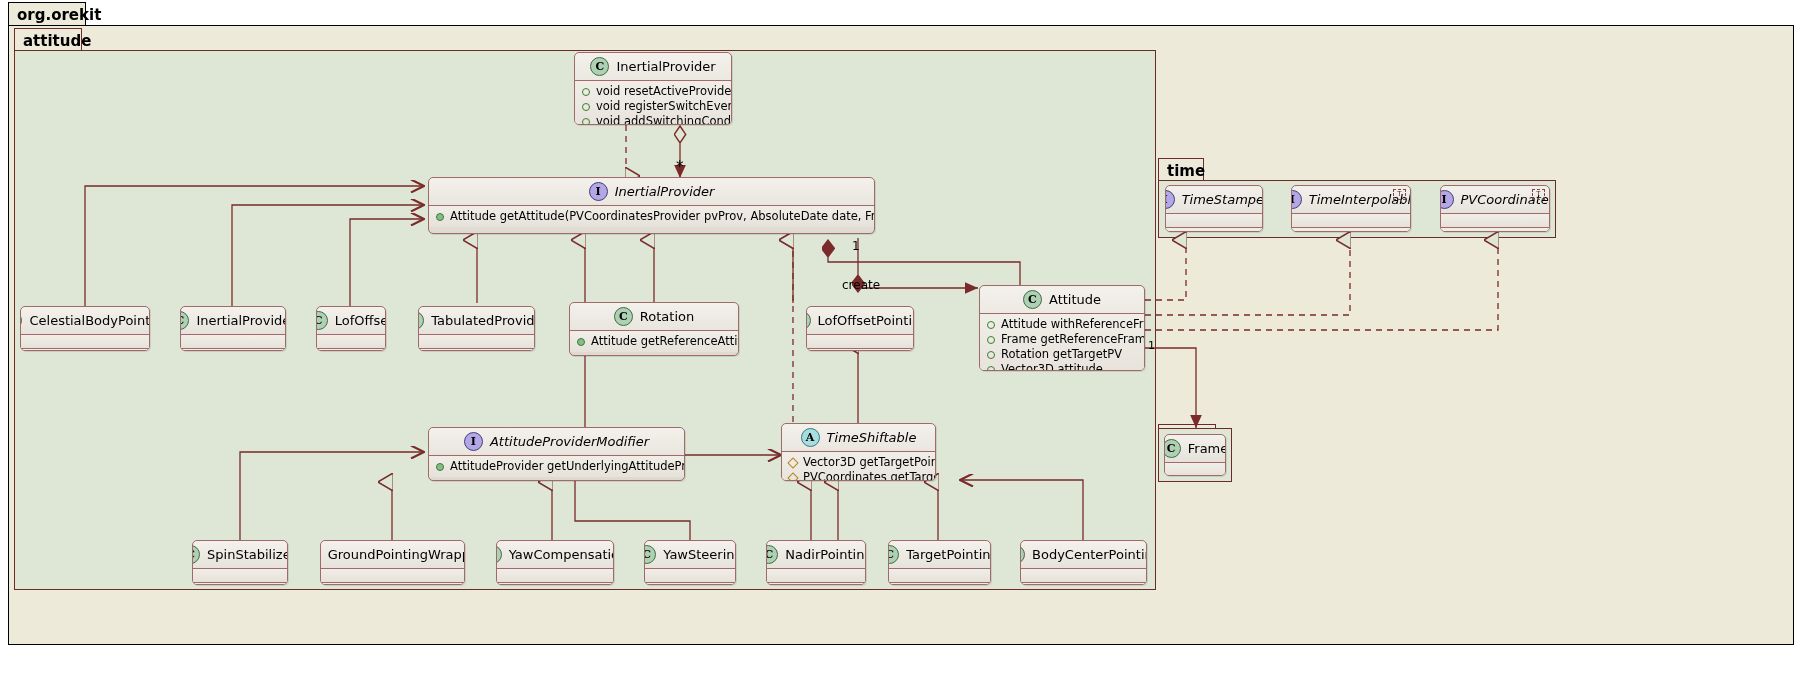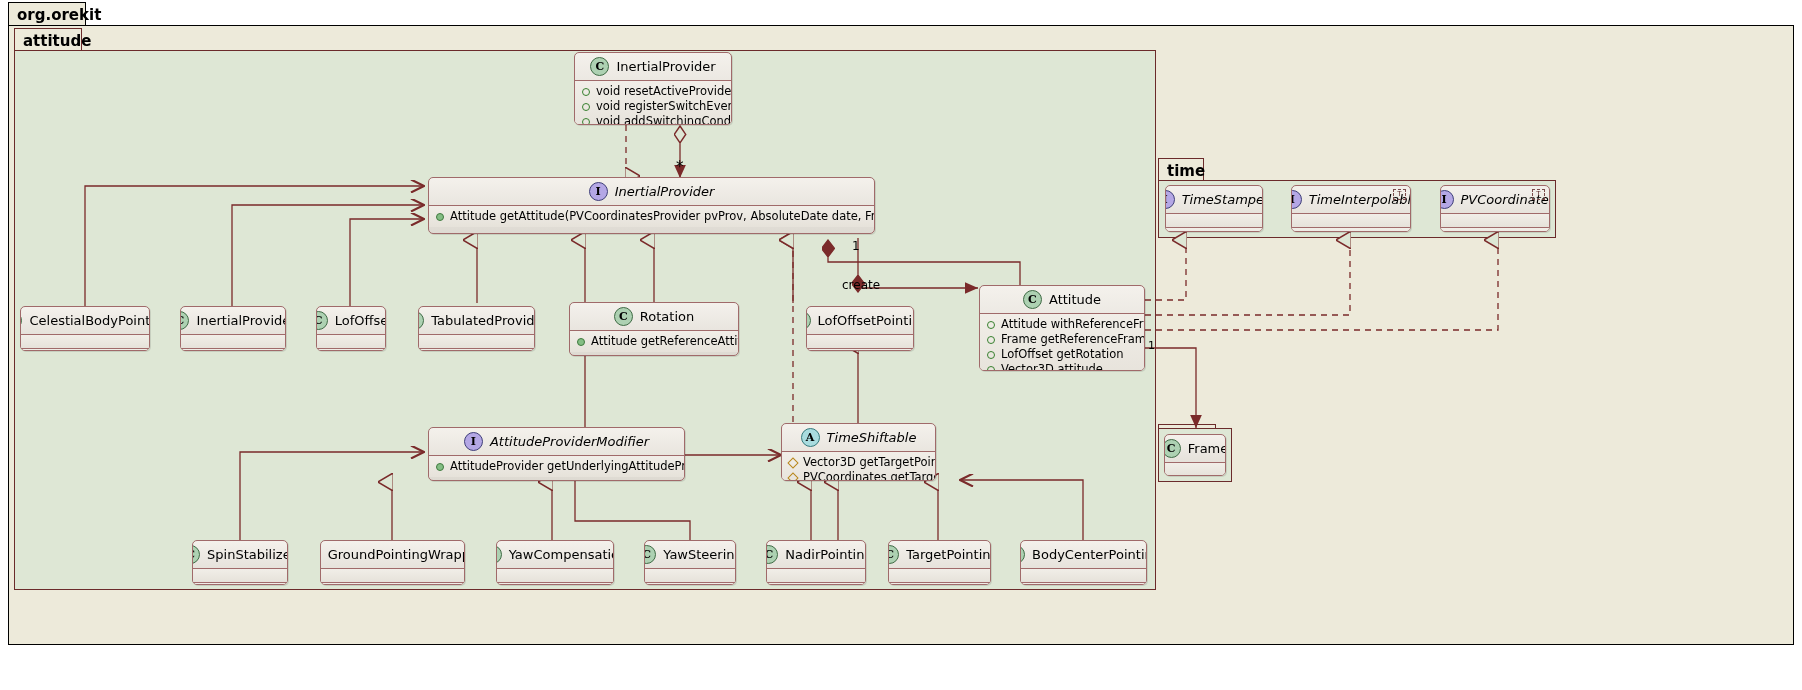--- a/index.html
+++ b/index.html
@@ -272,21 +272,21 @@
       <div class="m">
           <span class="vis pubo"></span>
           <span>Attitude withReferenceFrame</span>
         </div>
       <div class="m">
           <span class="vis pubo"></span>
           <span>Frame getReferenceFrame</span>
         </div>
       <div class="m">
           <span class="vis pubo"></span>
-          <span>LofOffset getRotation</span>
+          <span>Rotation getTargetPV</span>
         </div>
       <div class="m">
           <span class="vis pubo"></span>
           <span>Vector3D attitude</span>
         </div>
     </div>
   </div>
 
   <div class="node" style="left:428px;top:427px;width:257px;height:54px;">
     <div class="hdr ital">

